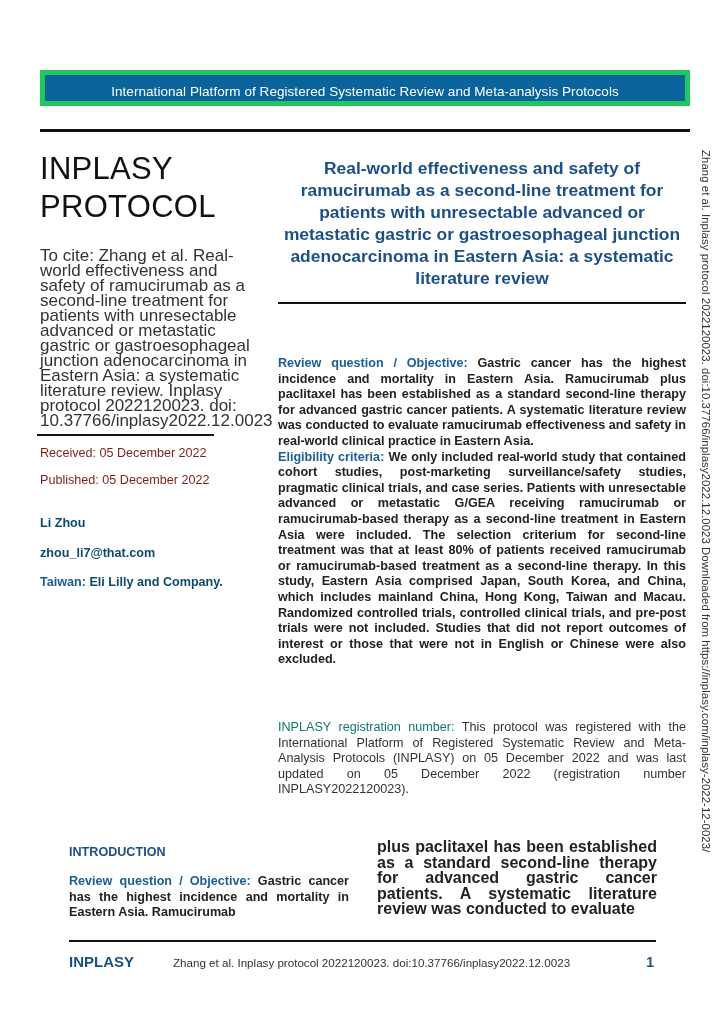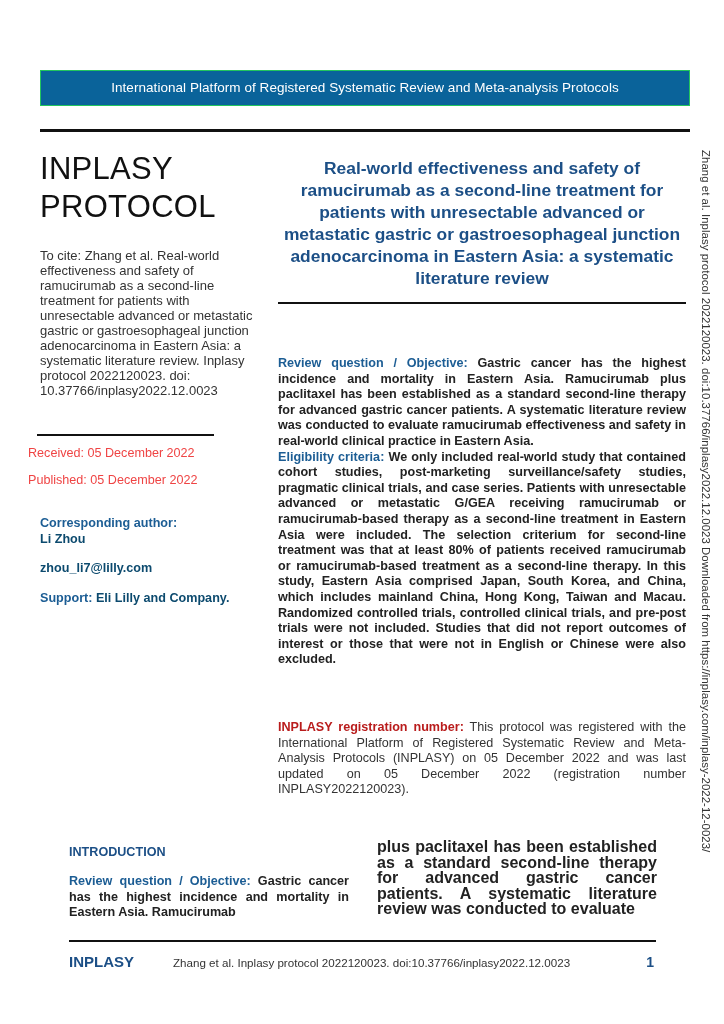--- a/index.html
+++ b/index.html
@@ -4,42 +4,42 @@
   <style>
     * { margin: 0; padding: 0; box-sizing: border-box; }
     html, body {
       width: 724px; height: 1024px; background: #ffffff; overflow: hidden;
       font-family: "Liberation Sans", sans-serif; color: #1a1a1a;
     }
     .page { position: relative; width: 724px; height: 1024px; }
 
     .banner {
       position: absolute; left: 40px; top: 70px; width: 650px; height: 36px;
-      background: #0a639a; border: 1px solid #22c55e;
+      background: #0a639a; border: 5px solid #22c55e;
       color: #ffffff; font-size: 13.5px; text-align: center; line-height: 34px;
       letter-spacing: 0.05px;
     }
     .top-rule {
       position: absolute; left: 40px; top: 129px; width: 650px; height: 3px;
       background: #111;
     }
 
     
     .left { position: absolute; left: 40px; top: 150px; width: 220px; }
     .brand {
       font-size: 31px; line-height: 38px; color: #111; font-weight: normal;
       letter-spacing: 0.3px;
     }
     .cite {
-      margin-top: 22px; font-size: 13px; line-height: 15px; color: #333;
+      margin-top: 22px; font-size: 17px; line-height: 15px; color: #333;
     }
     .left-rule {
       position: absolute; left: 37px; top: 434px; width: 177px; height: 2px; background: #111;
     }
-    .dates { position: absolute; left: 28px; top: 446px; width: 220px; font-size: 12.6px; color: #ef4444; }
+    .dates { position: absolute; left: 40px; top: 446px; width: 220px; font-size: 12.6px; color: #7f1d1d; }
     .dates div { height: 27px; }
     .meta { position: absolute; left: 40px; top: 516px; width: 220px; font-size: 12.6px; line-height: 15.5px; }
     .meta .blk { margin-bottom: 14px; }
     .meta .lbl { color: #1c5d94; font-weight: bold; }
     .meta .val { color: #0c4a6e; font-weight: bold; }
 
     
     .right { position: absolute; left: 278px; top: 157px; width: 408px; text-align: center; }
     .title {
       font-size: 17.4px; line-height: 22px; font-weight: bold; color: #1c4f86;
@@ -51,21 +51,21 @@
     .authors sup { font-size: 8px; }
     .abstract {
       position: absolute; left: 278px; top: 356px; width: 408px;
       font-size: 12.6px; line-height: 15.6px; text-align: justify; font-weight: bold; color: #222;
     }
     .abstract .lbl { color: #1c5d94; }
     .reg {
       position: absolute; left: 278px; top: 720px; width: 408px;
       font-size: 12.6px; line-height: 15.6px; text-align: justify; color: #333;
     }
-    .reg .lbl { color: #b91c1c; font-weight: bold; }
+    .reg .lbl { color: #0f766e; font-weight: normal; }
 
     
     .intro-left { position: absolute; left: 69px; top: 836px; width: 280px; }
     .intro-heading { font-size: 12.6px; font-weight: bold; color: #1c4f86; margin-top: 9px; }
     .intro-p {
       margin-top: 15px; font-size: 12.6px; line-height: 15.6px; font-weight: bold;
       text-align: justify; color: #222;
     }
     .intro-p .lbl { color: #1c5d94; }
     .intro-right {
@@ -110,28 +110,27 @@
 
   <div class="left-rule"></div>
 
   <div class="dates">
     <div>Received: 05 December 2022</div>
     <div>Published: 05 December 2022</div>
   </div>
 
   <div class="meta">
     <div class="blk">
-      <div class="lbl">Corresponding author:</div>
       <div class="val">Li Zhou</div>
     </div>
     <div class="blk">
-      <div class="val">zhou_li7@lilly.com</div>
+      <div class="val">zhou_li7@that.com</div>
     </div>
     <div class="blk">
-      <span class="lbl">Support:</span>
+      <span class="lbl">Taiwan:</span>
       <span class="val">Eli Lilly and Company.</span>
     </div>
   </div>
 
   <div class="right">
     <div class="title">Real-world effectiveness and safety of ramucirumab as a second-line treatment for patients with unresectable advanced or metastatic gastric or gastroesophageal junction adenocarcinoma in Eastern Asia: a systematic literature review</div>
   </div>
   <div class="right-rule"></div>
 
 

